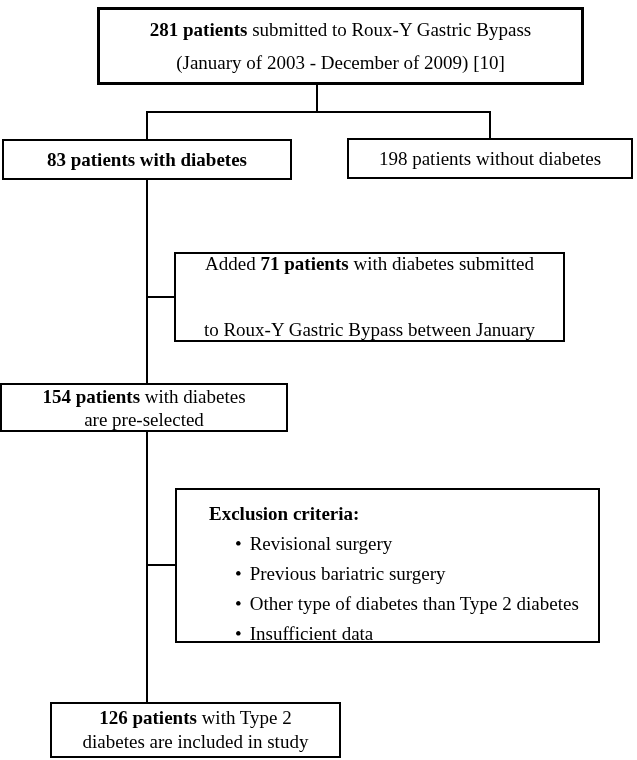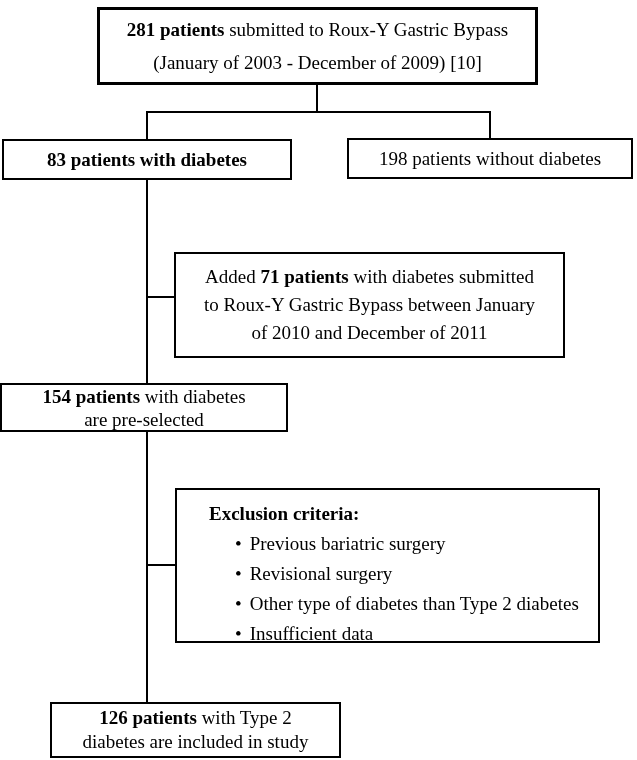--- a/index.html
+++ b/index.html
@@ -21,24 +21,24 @@
     flex-direction: column;
     justify-content: center;
     align-items: center;
     text-align: center;
     font-size: 19px;
   }
   .box .ln { white-space: nowrap; }
   .bold { font-weight: bold; }
 
   
-  .box-total       { left: 97px;  top: 7px;   width: 441px; height: 78px; border-width: 3px; line-height: 33px; }
+  .box-total       { left: 97px;  top: 7px;   width: 487px; height: 78px; border-width: 3px; line-height: 33px; }
   .box-diab        { left: 2px;   top: 139px; width: 290px; height: 41px; font-weight: bold; }
   .box-nodiab      { left: 347px; top: 138px; width: 286px; height: 41px; }
-  .box-added       { left: 174px; top: 252px; width: 391px; height: 106px; line-height: 28px; }
+  .box-added       { left: 174px; top: 252px; width: 391px; height: 90px; line-height: 28px; gap: 38px; }
   .box-preselected { left: 0;   top: 383px; width: 288px; height: 49px; line-height: 23px; }
   .box-exclusion   {
     left: 175px; top: 488px; width: 425px; height: 155px;
     justify-content: flex-start; align-items: flex-start; text-align: left;
     padding: 9px 0 0 32px; line-height: 30px;
   }
   .box-included    { left: 2px;   top: 702px; width: 291px; height: 56px; line-height: 24px; margin-left: 48px; }
 
   .bullet-item { margin-left: 26px; white-space: nowrap; }
   .bullet { margin-right: 8px; }
@@ -77,32 +77,31 @@
     <div class="ln">83 patients with diabetes</div>
   </div>
 
   <div class="box box-nodiab">
     <div class="ln">198 patients without diabetes</div>
   </div>
 
   <div class="box box-added">
     <div class="ln"><span>Added </span><span class="bold">71 patients</span><span> with diabetes submitted</span></div>
     <div class="ln">to Roux-Y Gastric Bypass between January</div>
-    <div class="ln">of 2010 and December of 2011</div>
   </div>
 
   <div class="box box-preselected">
     <div class="ln"><span class="bold">154 patients</span><span> with diabetes</span></div>
     <div class="ln">are pre-selected</div>
   </div>
 
   <div class="box box-exclusion">
     <div class="ln bold">Exclusion criteria:</div>
+    <div class="bullet-item"><span class="bullet">•</span><span>Revisional surgery</span></div>
     <div class="bullet-item"><span class="bullet">•</span><span>Previous bariatric surgery</span></div>
-    <div class="bullet-item"><span class="bullet">•</span><span>Revisional surgery</span></div>
     <div class="bullet-item"><span class="bullet">•</span><span>Other type of diabetes than Type 2 diabetes</span></div>
     <div class="bullet-item"><span class="bullet">•</span><span>Insufficient data</span></div>
   </div>
 
   <div class="box box-included">
     <div class="ln"><span class="bold">126 patients</span><span> with Type 2</span></div>
     <div class="ln">diabetes are included in study</div>
   </div>
 
 </div>

